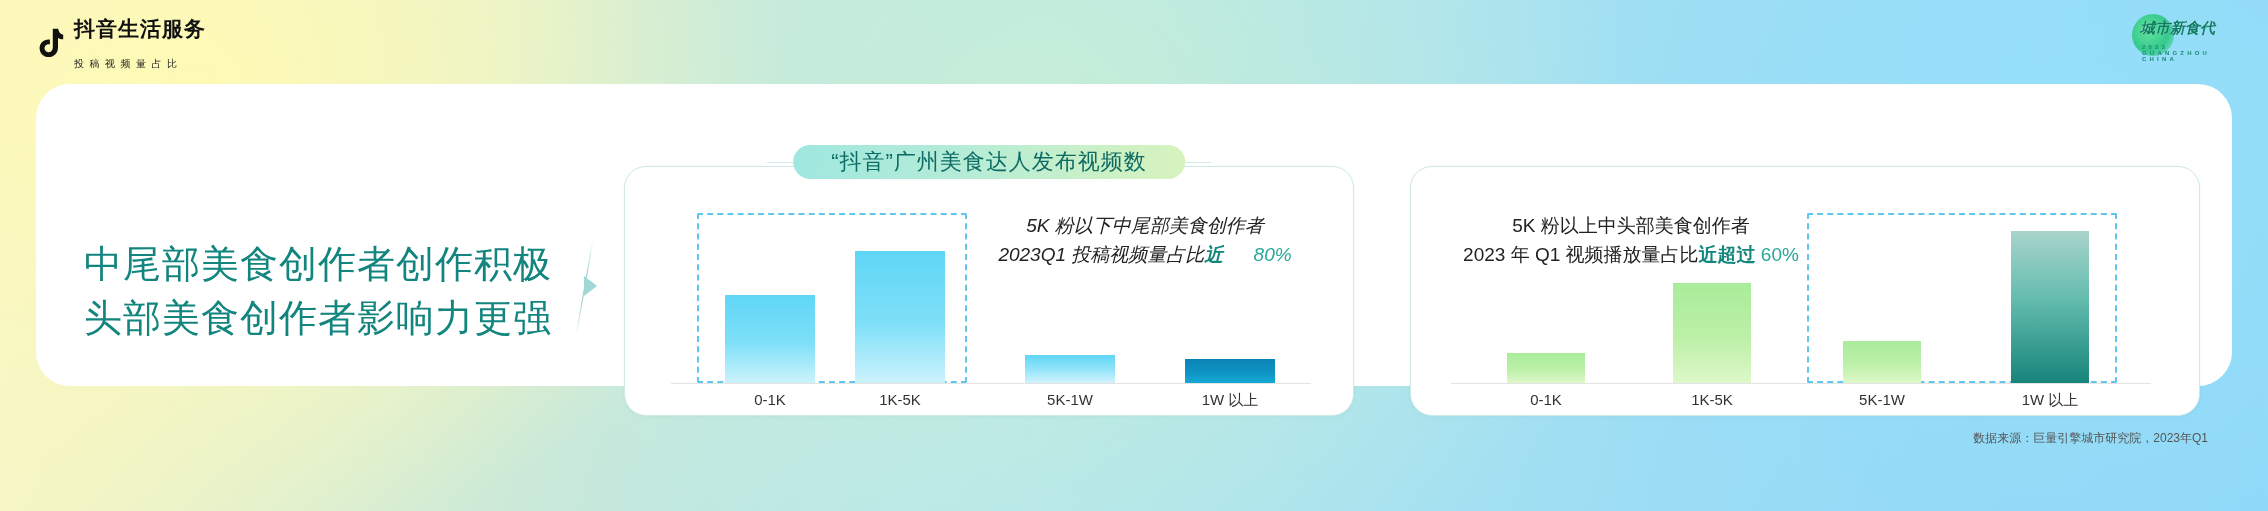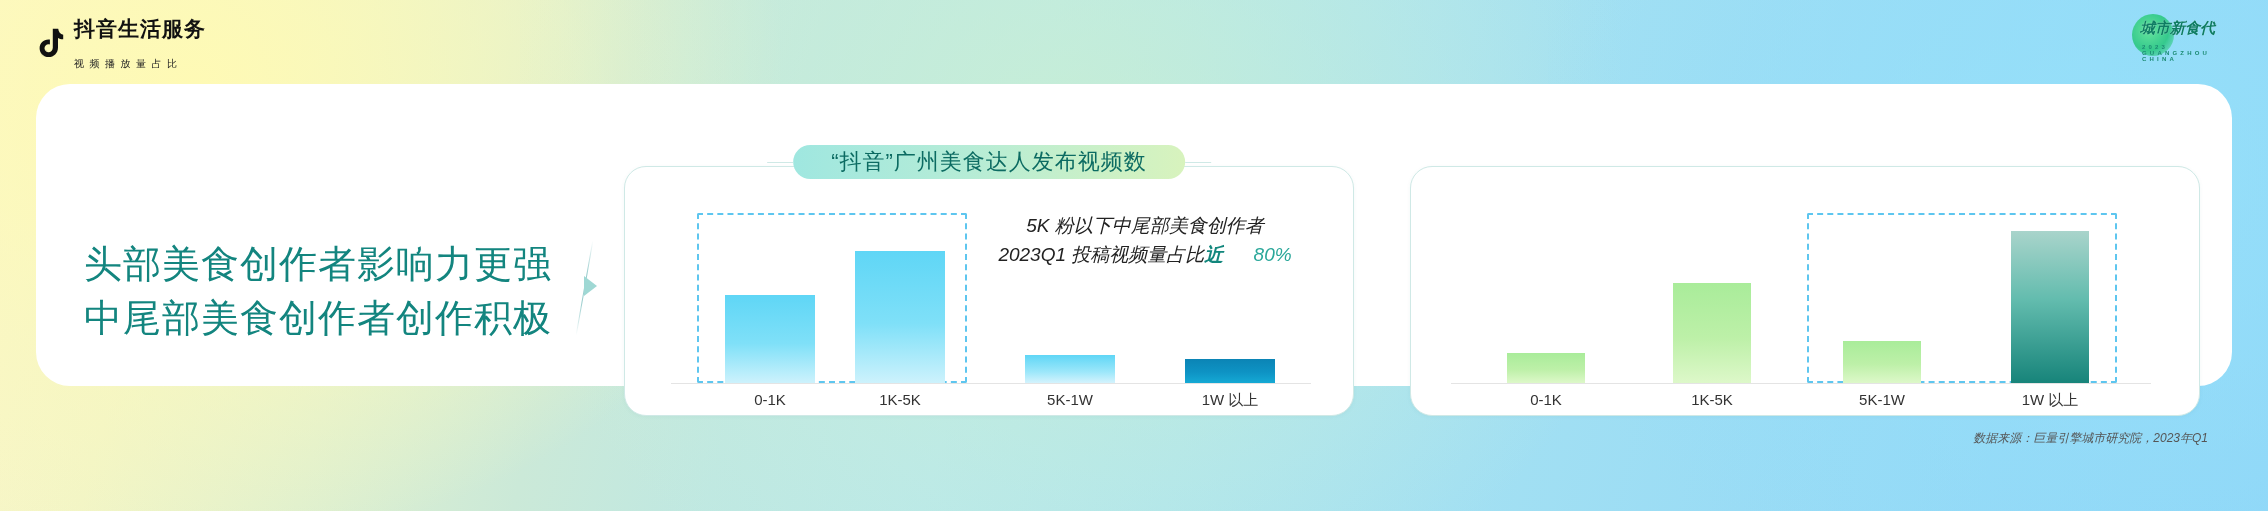--- a/index.html
+++ b/index.html
@@ -153,54 +153,54 @@
   }
   .dashbox {
     position: absolute;
     border: 2px dashed #5ec6ef;
     border-radius: 2px;
   }
 
   
   .source {
     position: absolute; right: 60px; top: 430px;
-    font-size: 12px; color: #555; white-space: nowrap; font-style: italic;
+    font-size: 12px; color: #555; white-space: nowrap;
   }
 </style>
 </head>
 <body>
 
 <div class="bg-tint-a"></div>
 <div class="bg-tint-b"></div>
 <div class="bg-tint-c"></div>
 
 <div class="logo-left">
   <span class="tiktok-note">
     <svg width="28" height="32" viewBox="0 0 28 32">
       <path d="M17.6 0.8h4.6c0.3 3.0 2.1 5.4 5.0 5.9v4.6c-1.9 0.1-3.7-0.4-5.2-1.4v9.6c0 5.7-4.3 9.6-9.3 9.6C7.6 29.1 3.6 25.3 3.6 20.3c0-4.9 3.9-8.8 8.8-8.8c0.5 0 1.0 0.0 1.5 0.1v4.9c-0.4-0.1-0.9-0.2-1.4-0.2c-2.2 0-4.0 1.8-4.0 4.0c0 2.2 1.8 4.0 4.0 4.0c2.3 0 4.3-1.8 4.3-4.5V0.8z" fill="#111"></path>
       <circle cx="8.3" cy="25.0" r="3.3" fill="none" stroke="#111" stroke-width="0.1"></circle>
     </svg>
   </span>
   <span class="logo-left-text">
     <span class="logo-left-main">抖音生活服务</span>
-    <span class="logo-left-sub">视频播放量占比</span>
+    <span class="logo-left-sub">投稿视频量占比</span>
   </span>
 </div>
 
 <div class="logo-right">
   <span class="logo-right-blob"></span>
   <span class="logo-right-main">城市新食代</span>
   <span class="logo-right-sub">2023 GUANGZHOU CHINA</span>
 </div>
 
 <div class="card-ext"></div>
 
 <div class="headline">
+  <div>中尾部美食创作者创作积极</div>
   <div>头部美食创作者影响力更强</div>
-  <div>中尾部美食创作者创作积极</div>
 </div>
 <div class="chevron">
   <span class="chevron-line"></span>
   <svg width="26" height="48" viewBox="0 0 26 48" style="position:absolute;left:6px;top:0;">
     <path d="M6 14 L19 24 L6 34 Z" fill="#9fd8d4"></path>
   </svg>
 </div>
 
 <div class="panel" id="panel-1">
   <div class="panel-title">“抖音”广州美食达人发布视频数</div>
@@ -228,20 +228,27 @@
 
     <div class="bar-label" style="left:100px; width:90px; top:224px;">0-1K</div>
     <div class="bar-label" style="left:230px; width:90px; top:224px;">1K-5K</div>
     <div class="bar-label" style="left:400px; width:90px; top:224px;">5K-1W</div>
     <div class="bar-label" style="left:560px; width:90px; top:224px;">1W 以上</div>
   </div>
 </div>
 
 <div class="panel" id="panel-2">
 
+  <div class="annot" id="annot-2">
+    <div>5K 粉以上中头部美食创作者</div>
+    <div>
+      <span>2023 年 Q1 视频播放量占比</span><span class="accent-strong-g">近超过</span>
+      <span class="accent-soft-g">60%</span>
+    </div>
+  </div>
 
   <div class="plot">
     <div class="dashbox" style="left:396px; top:46px; width:310px; height:170px;"></div>
     <div class="axis-line" style="left:40px; top:216px; width:700px;"></div>
 
     <div class="bar" style="left:96px; width:78px; height:30px; top:186px;
                 background:linear-gradient(180deg,#a9ec9a 0%,#bdf0a8 55%,#ddf8c9 100%);"></div>
     <div class="bar" style="left:262px; width:78px; height:100px; top:116px;
                 background:linear-gradient(180deg,#a9ec9a 0%,#bdf0a8 55%,#ddf8c9 100%);"></div>
     <div class="bar" style="left:432px; width:78px; height:42px; top:174px;

